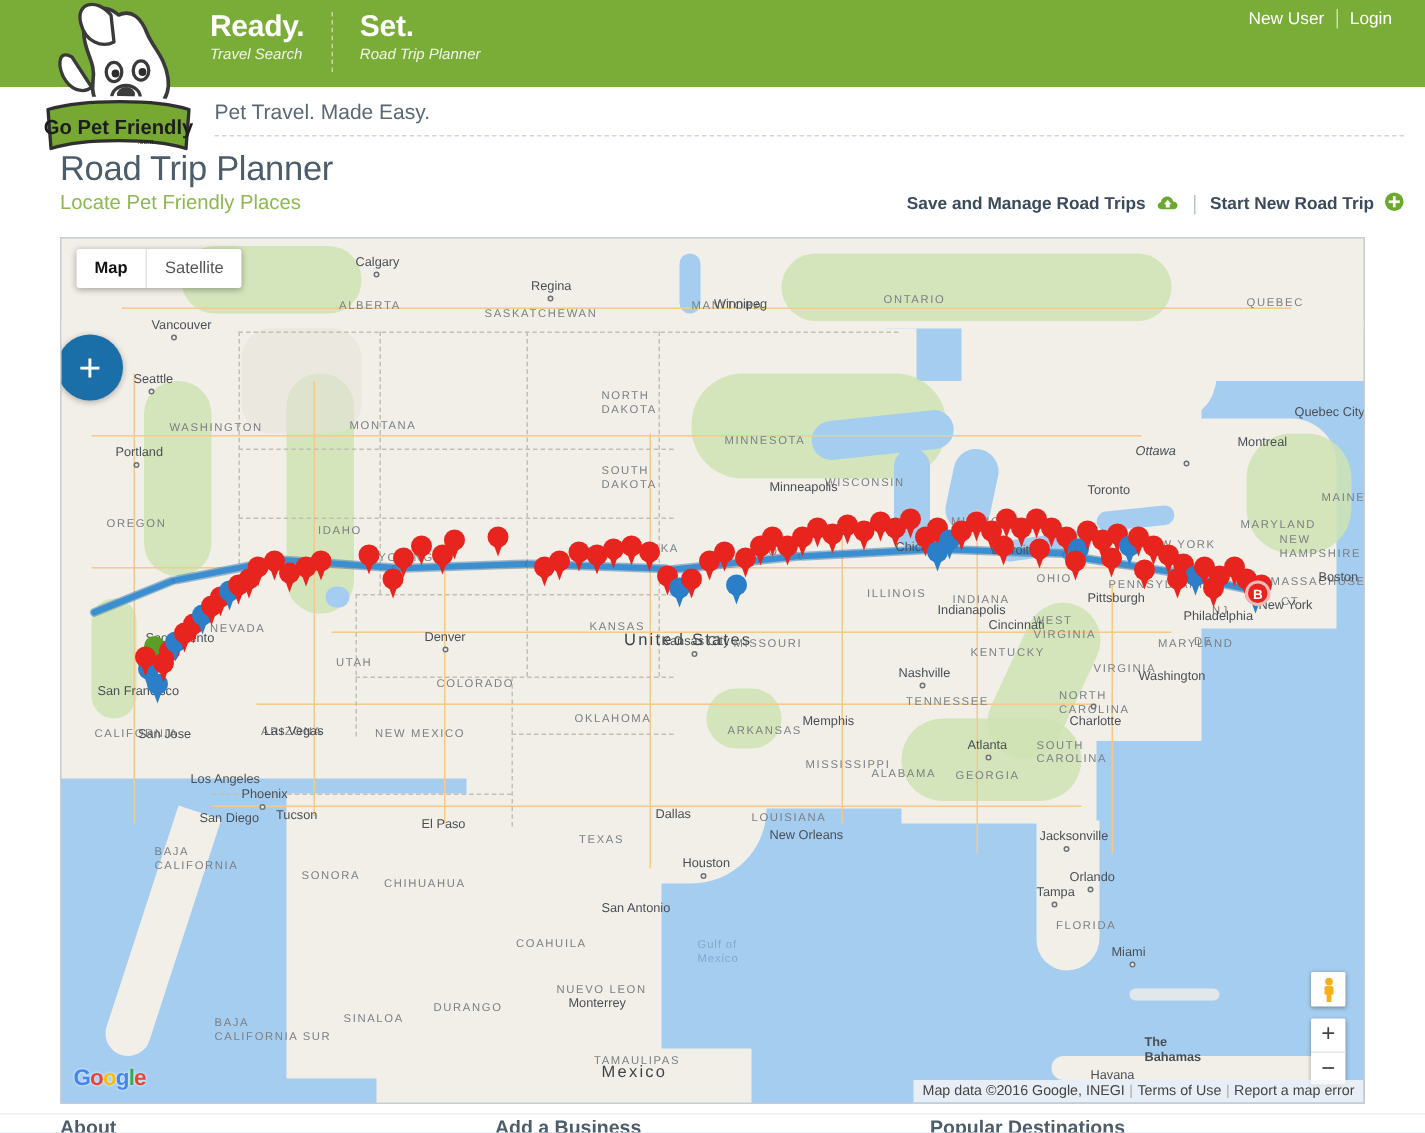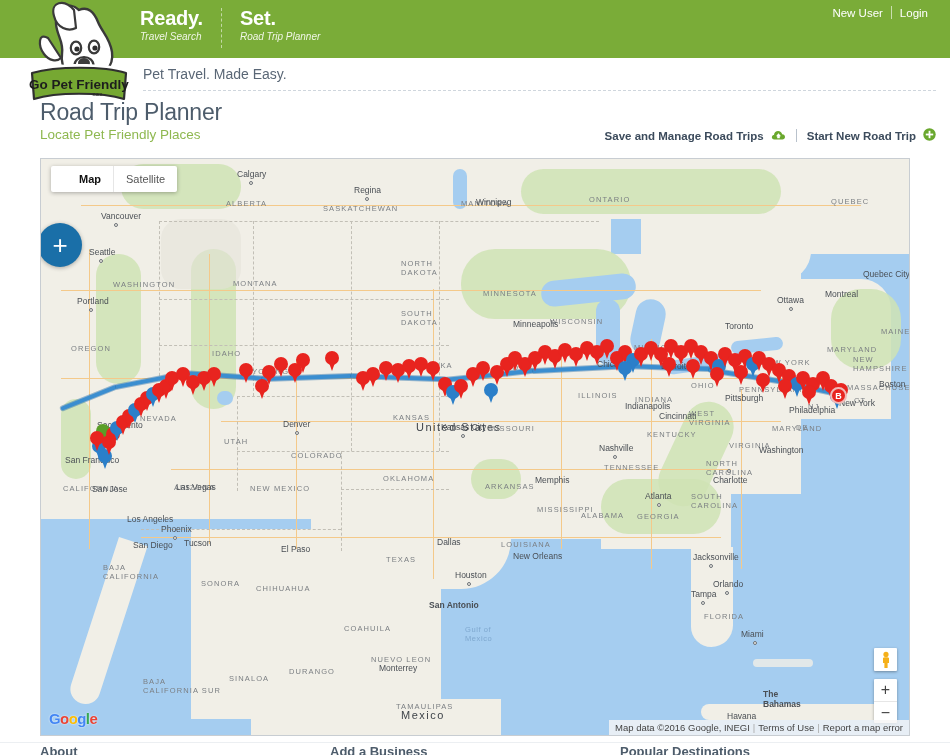--- a/index.html
+++ b/index.html
@@ -173,21 +173,20 @@
   }
 
   
   .maptype {
     position: absolute; left: 10px; top: 7px;
     display: flex; background: #fff;
     box-shadow: 0 1px 4px rgba(0,0,0,.3);
     border-radius: 2px; z-index: 20;
     font-size: 11px;
     overflow: hidden;
-    padding-left: 16px;
   }
   .maptype div {
     padding: 7px 12px; color: #555; cursor: pointer; white-space: nowrap;
   }
   .maptype div.active { color: #111; font-weight: bold; }
   .maptype div + div { border-left: 1px solid #e6e6e6; }
 
   
   .add-stop {
     position: absolute; left: -3px; top: 64px;
@@ -801,21 +800,21 @@
     <div class="map-label city" style="left:36px;top:137px;">Portland</div>
     <div class="city-dot" style="left:48px;top:149px;"></div>
     <div class="map-label city" style="left:472px;top:148px;margin-top:12px;">Minneapolis</div>
     <div class="map-label city" style="left:242px;top:260px;">Denver</div>
     <div class="city-dot" style="left:254px;top:272px;"></div>
     <div class="map-label city" style="left:400px;top:263px;">Kansas City</div>
     <div class="city-dot" style="left:420px;top:275px;"></div>
     <div class="map-label city" style="left:556px;top:200px;">Chicago</div>
     <div class="map-label city" style="left:620px;top:202px;">Detroit</div>
     <div class="map-label city" style="left:684px;top:162px;">Toronto</div>
-    <div class="map-label city" style="left:736px;top:136px;">Ottawa</div>
+    <div class="map-label city" style="left:716px;top:136px;font-style:italic;">Ottawa</div>
     <div class="city-dot" style="left:748px;top:148px;"></div>
     <div class="map-label city" style="left:784px;top:130px;">Montreal</div>
     <div class="map-label city" style="left:822px;top:110px;">Quebec City</div>
     <div class="map-label city" style="left:838px;top:220px;">Boston</div>
     <div class="map-label city" style="left:748px;top:246px;">Philadelphia</div>
     <div class="map-label city" style="left:718px;top:286px;">Washington</div>
     <div class="map-label city" style="left:558px;top:284px;">Nashville</div>
     <div class="city-dot" style="left:572px;top:296px;"></div>
     <div class="map-label city" style="left:604px;top:332px;">Atlanta</div>
     <div class="city-dot" style="left:616px;top:344px;"></div>
@@ -827,21 +826,21 @@
     <div class="city-dot" style="left:684px;top:432px;"></div>
     <div class="map-label city" style="left:650px;top:430px;">Tampa</div>
     <div class="city-dot" style="left:660px;top:442px;"></div>
     <div class="map-label city" style="left:700px;top:470px;">Miami</div>
     <div class="city-dot" style="left:712px;top:482px;"></div>
     <div class="map-label city" style="left:686px;top:552px;">Havana</div>
     <div class="map-label city" style="left:472px;top:392px;">New Orleans</div>
     <div class="map-label city" style="left:414px;top:411px;">Houston</div>
     <div class="city-dot" style="left:426px;top:423px;"></div>
     <div class="map-label city" style="left:396px;top:378px;">Dallas</div>
-    <div class="map-label city" style="left:388px;top:441px;font-weight:bold;">San Antonio</div>
+    <div class="map-label city" style="left:360px;top:441px;">San Antonio</div>
     <div class="map-label city" style="left:240px;top:385px;">El Paso</div>
     <div class="map-label city" style="left:143px;top:379px;">Tucson</div>
     <div class="map-label city" style="left:120px;top:365px;">Phoenix</div>
     <div class="city-dot" style="left:132px;top:377px;"></div>
     <div class="map-label city" style="left:135px;top:323px;">Las Vegas</div>
     <div class="map-label city" style="left:86px;top:355px;">Los Angeles</div>
     <div class="map-label city" style="left:92px;top:381px;">San Diego</div>
     <div class="map-label city" style="left:51px;top:325px;">San Jose</div>
     <div class="map-label city" style="left:24px;top:296px;">San Francisco</div>
     <div class="map-label city" style="left:56px;top:261px;">Sacramento</div>

